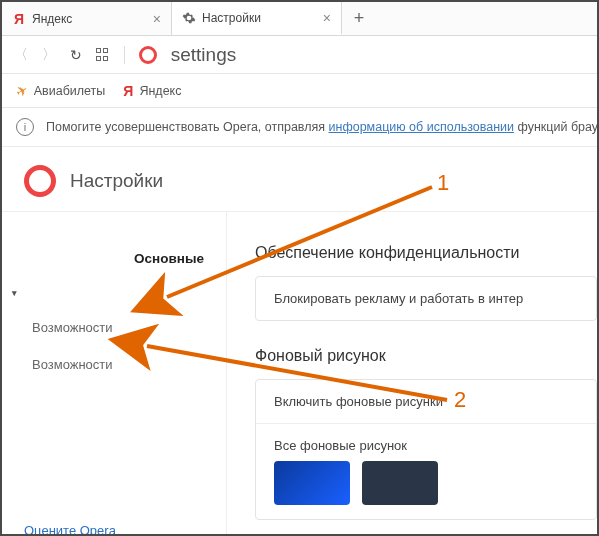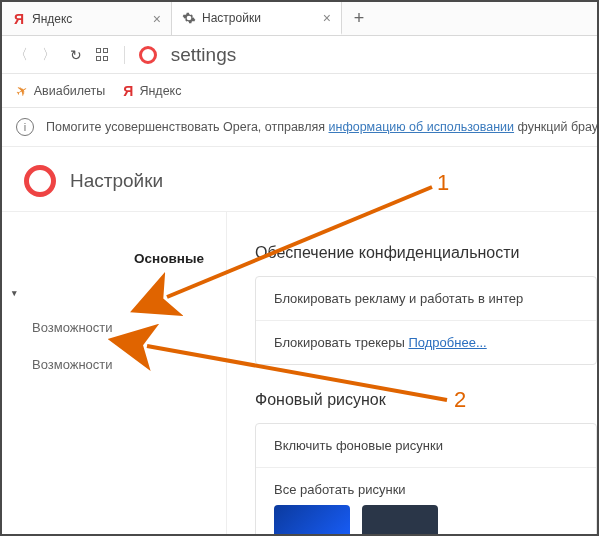--- a/index.html
+++ b/index.html
@@ -237,29 +237,26 @@
       <div class="side-item side-sub">Возможности</div>
       <div class="side-spacer"></div>
       <a class="side-link">Оцените Opera</a>
 
     </div>
 
     <div class="main">
       <div class="section-title">Обеспечение конфиденциальности</div>
       <div class="panel">
         <div class="panel-row">Блокировать рекламу и работать в интер</div>
-        <div class="panel-row">
-          <span>Блокировать трекеры </span><span class="panel-link">Подробнее...</span>
-        </div>
       </div>
 
       <div class="section-title">Фоновый рисунок</div>
       <div class="panel">
         <div class="panel-row">Включить фоновые рисунки</div>
-        <div class="panel-row" style="border-bottom:none;padding-bottom:8px">Все работать рисунки</div>
+        <div class="panel-row" style="border-bottom:none;padding-bottom:8px">Все фоновые рисунок</div>
         <div class="wallpapers">
           <div class="wp wp1"></div>
           <div class="wp wp2"></div>
         </div>
       </div>
     </div>
   </div>
 </div>
 
 <svg class="overlay-svg">

